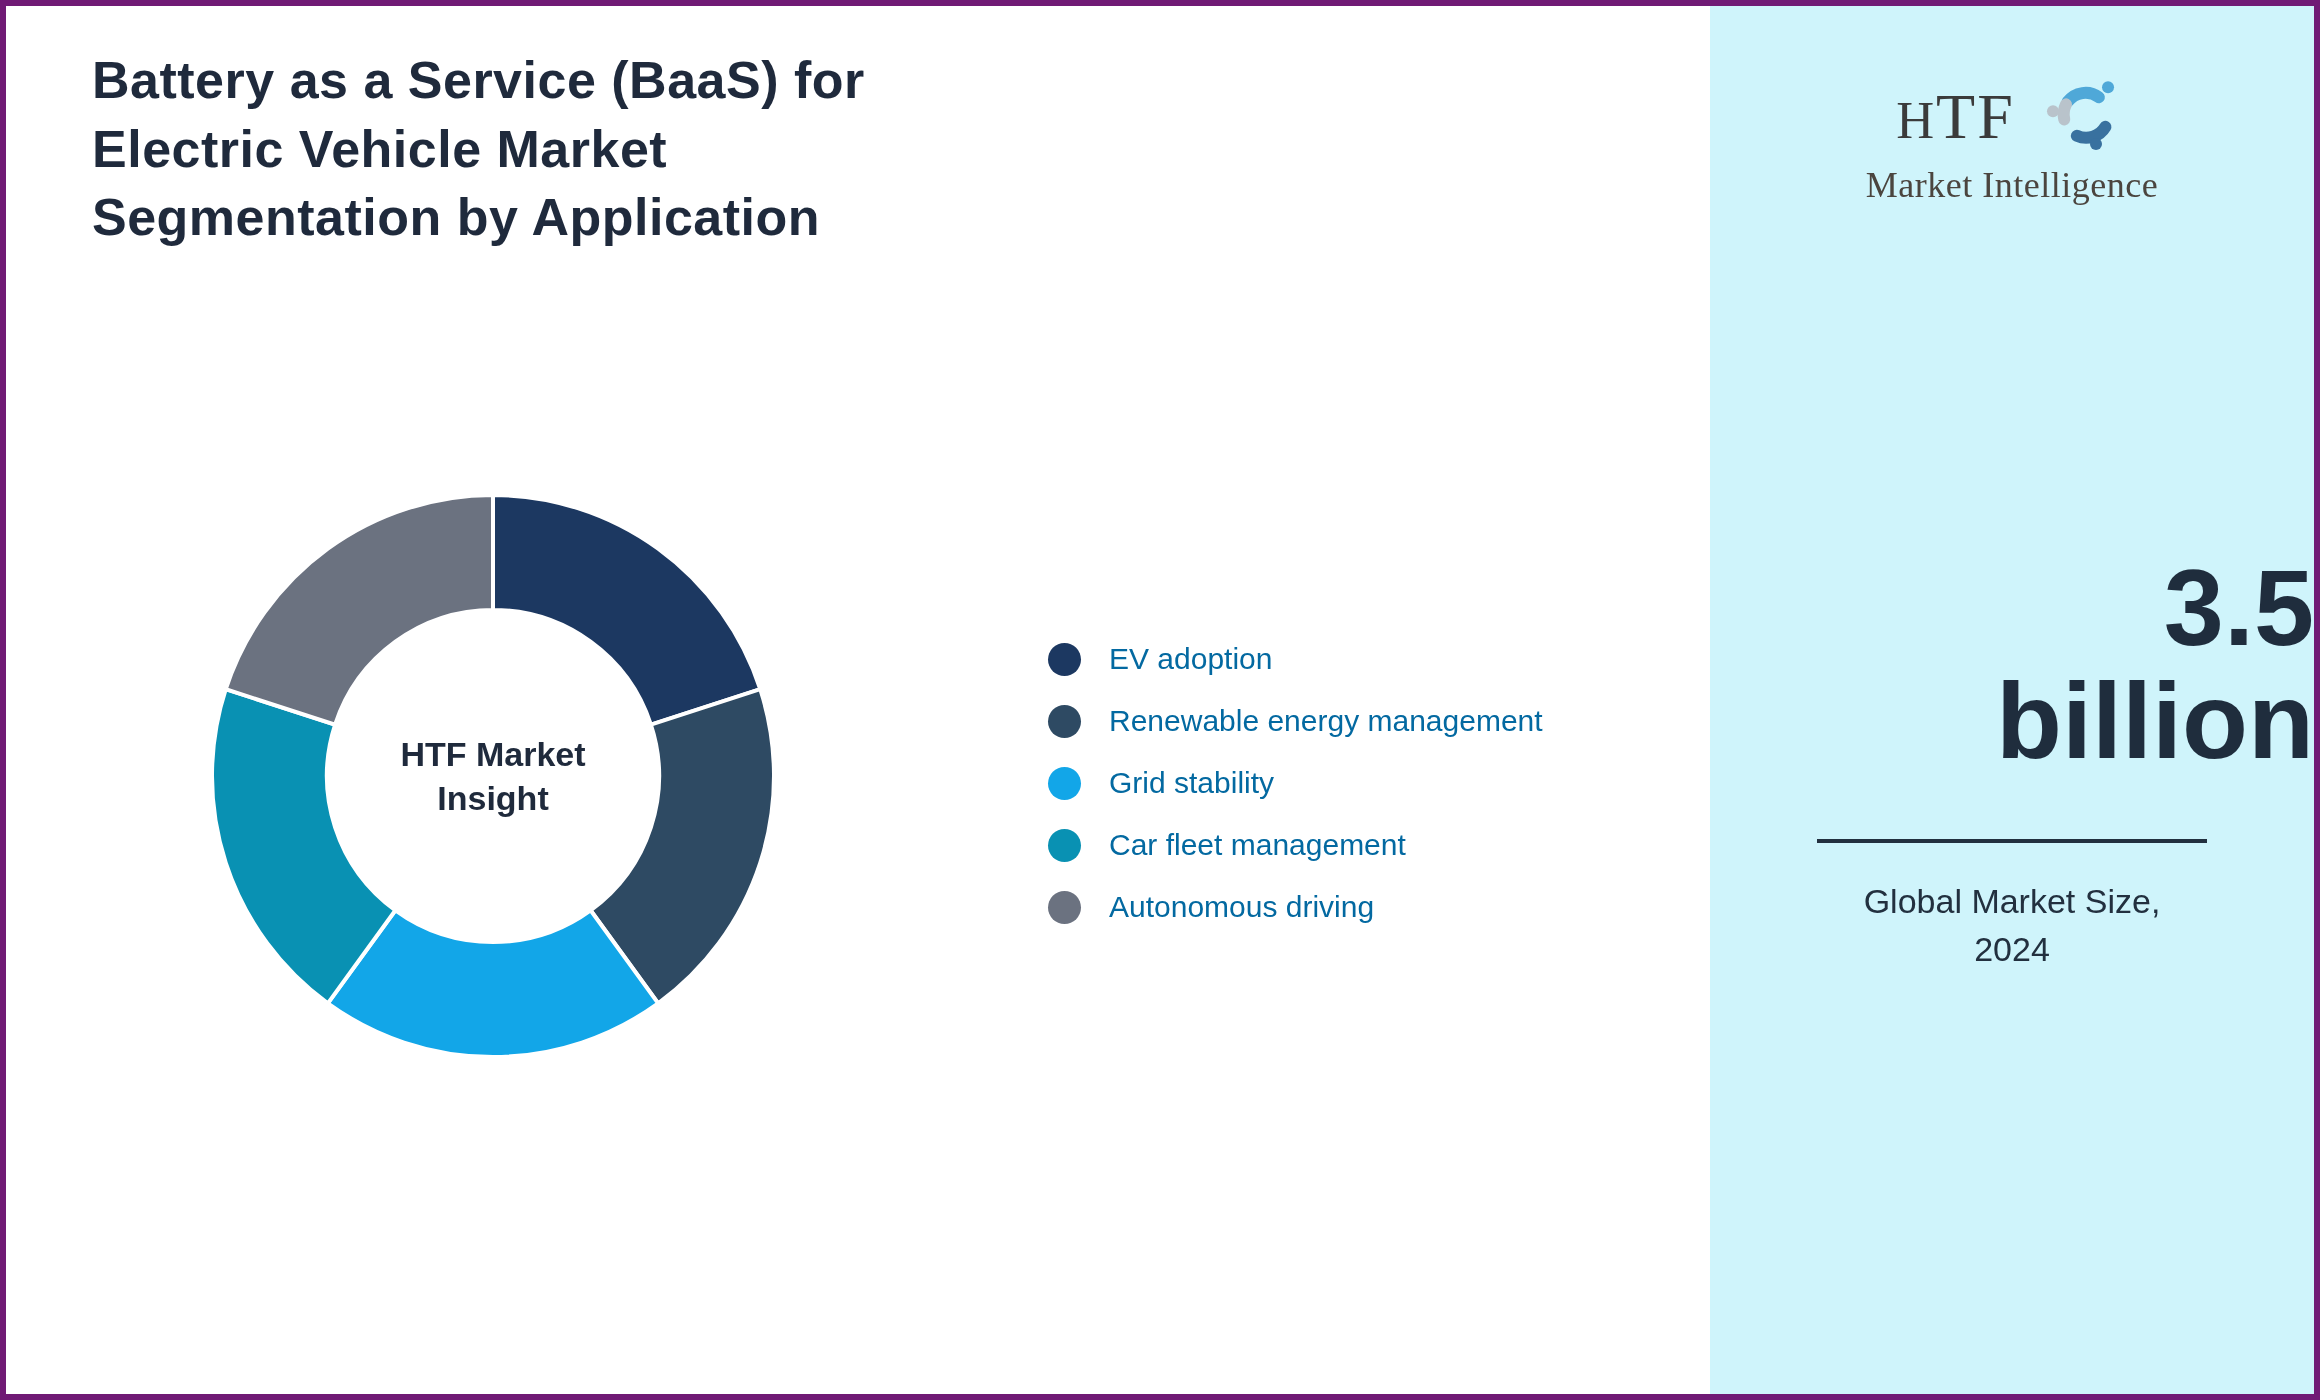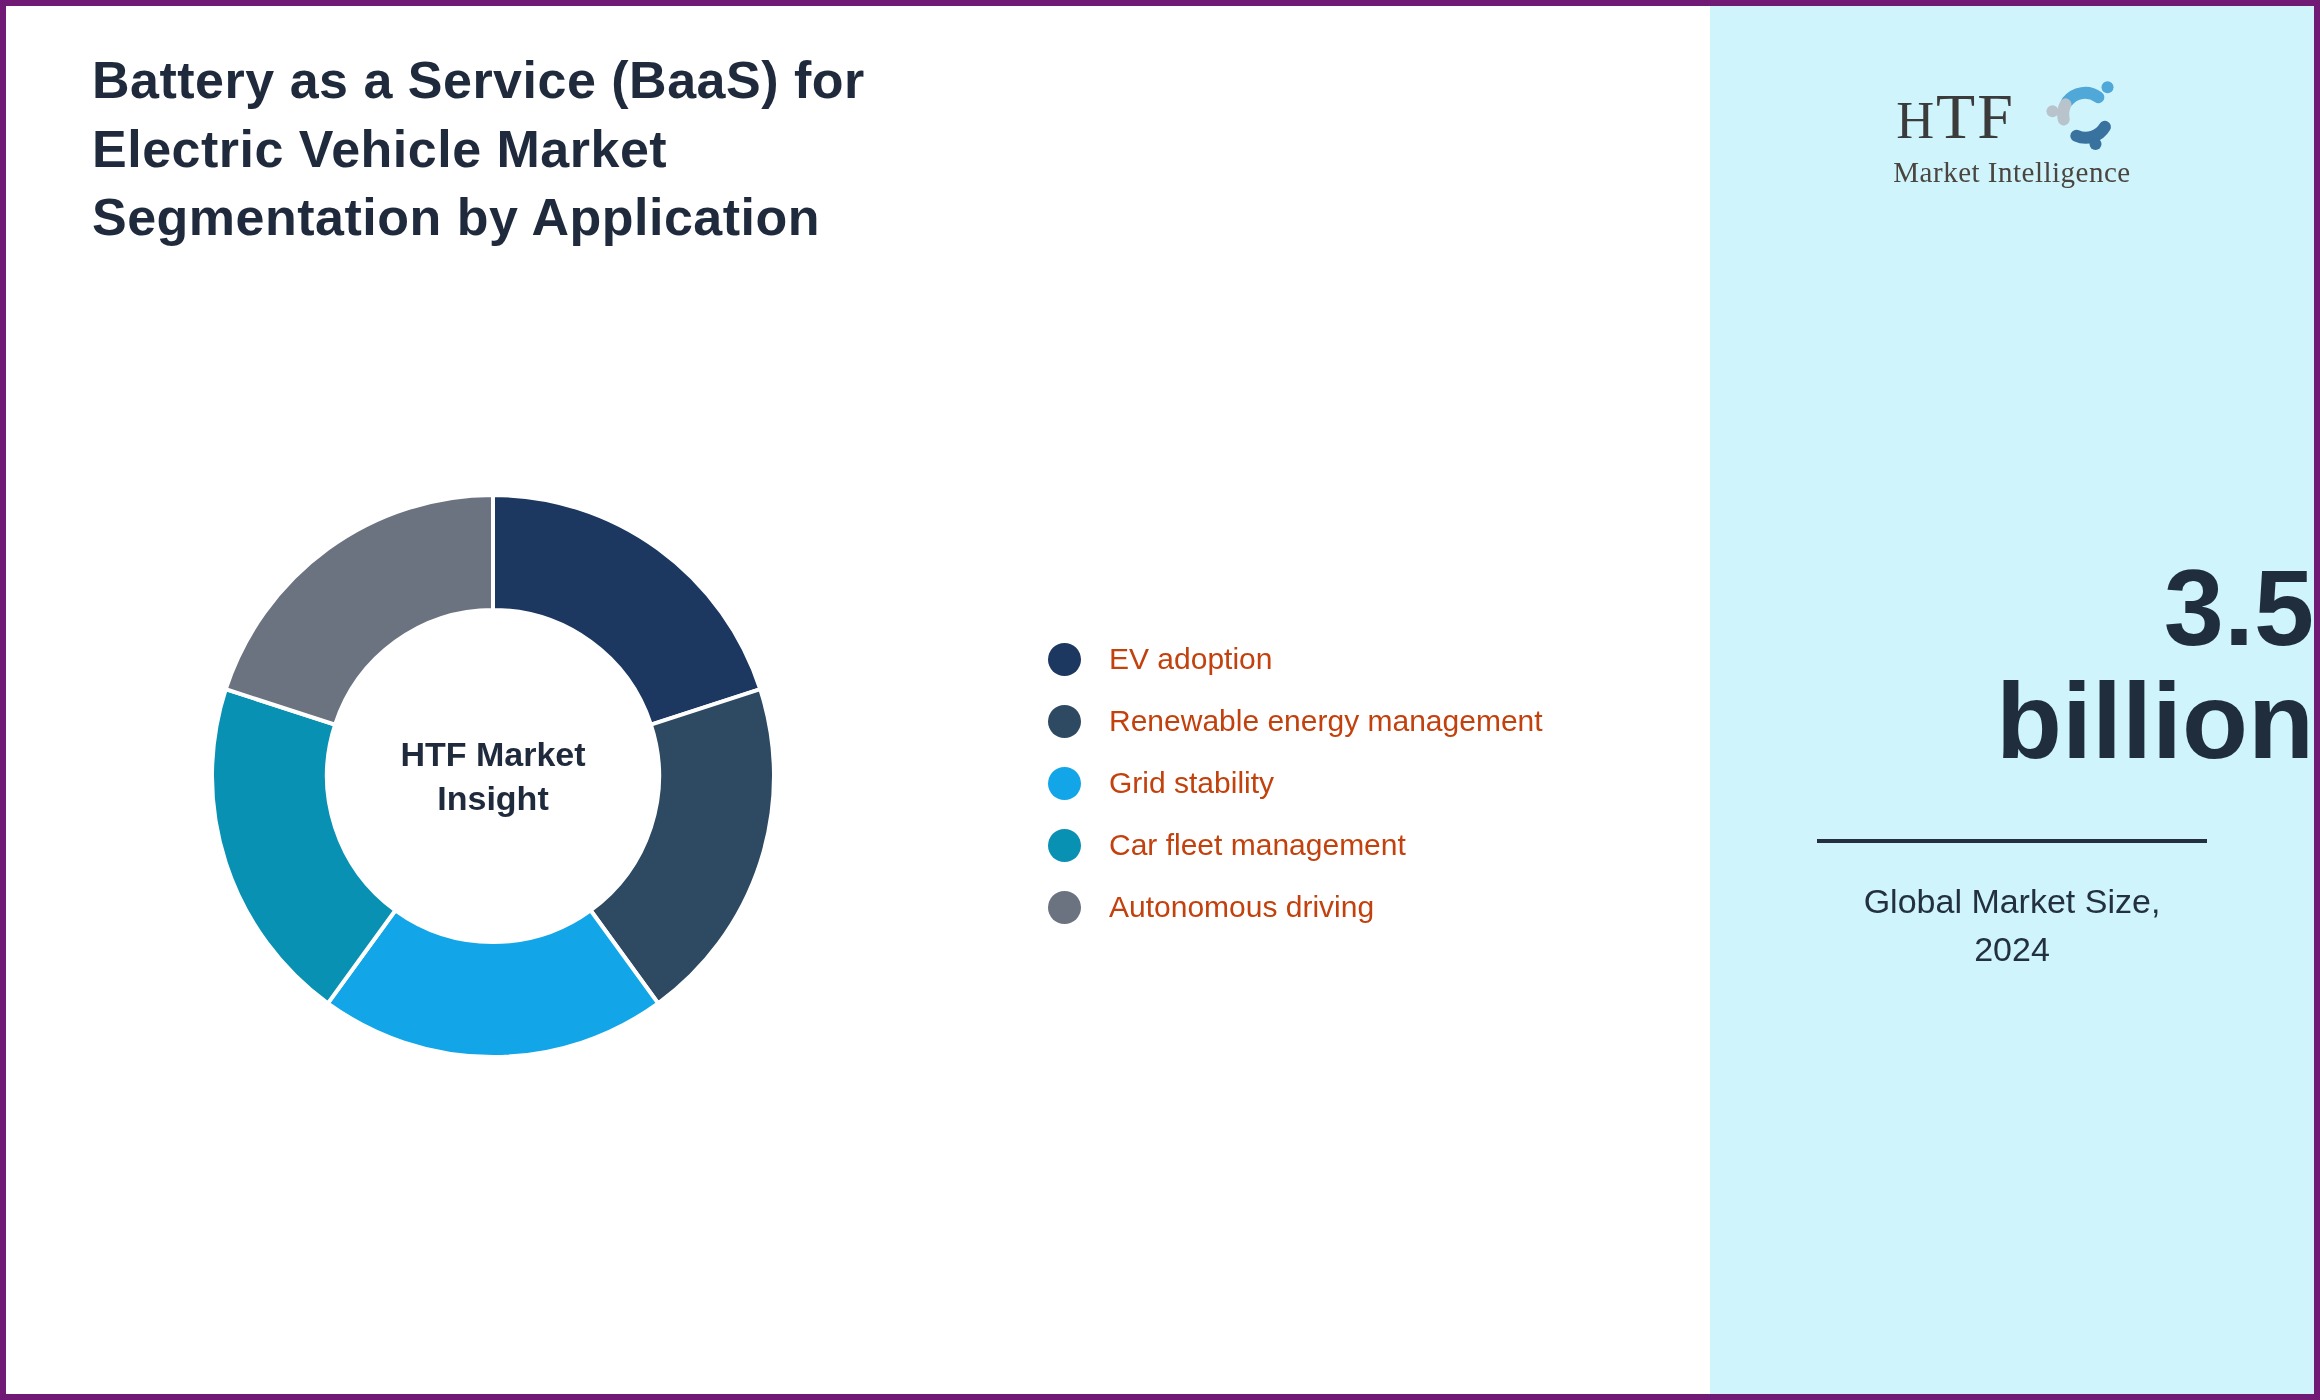--- a/index.html
+++ b/index.html
@@ -35,41 +35,41 @@
     font-size:34px;font-weight:bold;line-height:1.3;
     color:#1f2a3c;
   }
   
   .legend{position:absolute;left:1042px;top:622px;}
   .legend-row{display:flex;align-items:center;height:62px;}
   .legend-swatch{
     width:33px;height:33px;border-radius:50%;
     margin-right:28px;flex:0 0 auto;
   }
-  .legend-label{font-size:30px;color:#c2410c;white-space:nowrap;}
+  .legend-label{font-size:30px;color:#0369a1;white-space:nowrap;}
   
   .sidebar{
     position:absolute;top:0;right:0;bottom:0;width:604px;
     background:#cff4fb;
   }
   .logo{
     position:absolute;top:72px;left:50%;transform:translateX(-50%);
     text-align:center;
   }
   .logo-top{display:flex;align-items:center;justify-content:center;gap:23px;}
   .logo-htf{
     display:inline-block;
     font-family:"Liberation Serif", serif;
     font-size:64px;line-height:1;color:#3b3b3b;letter-spacing:2px;
   }
   .logo-htf::first-letter{font-size:0.82em;}
   .logo-swirl{width:86px;height:86px;margin-left:4px;margin-top:-8px;}
   .logo-sub{
     font-family:"Liberation Serif", serif;
-    font-size:29px;color:#4b453f;margin-top:0px;letter-spacing:0.5px;
+    font-size:36px;color:#4b453f;margin-top:8px;letter-spacing:0.5px;
   }
   .market-size{
     position:absolute;top:545px;left:0;width:100%;
     text-align:right;font-size:108px;font-weight:bold;line-height:1.05;
     color:#1f2d3d;
   }
   .divider{
     position:absolute;top:833px;left:50%;transform:translateX(-50%);
     width:390px;height:4px;background:#22303f;
   }

